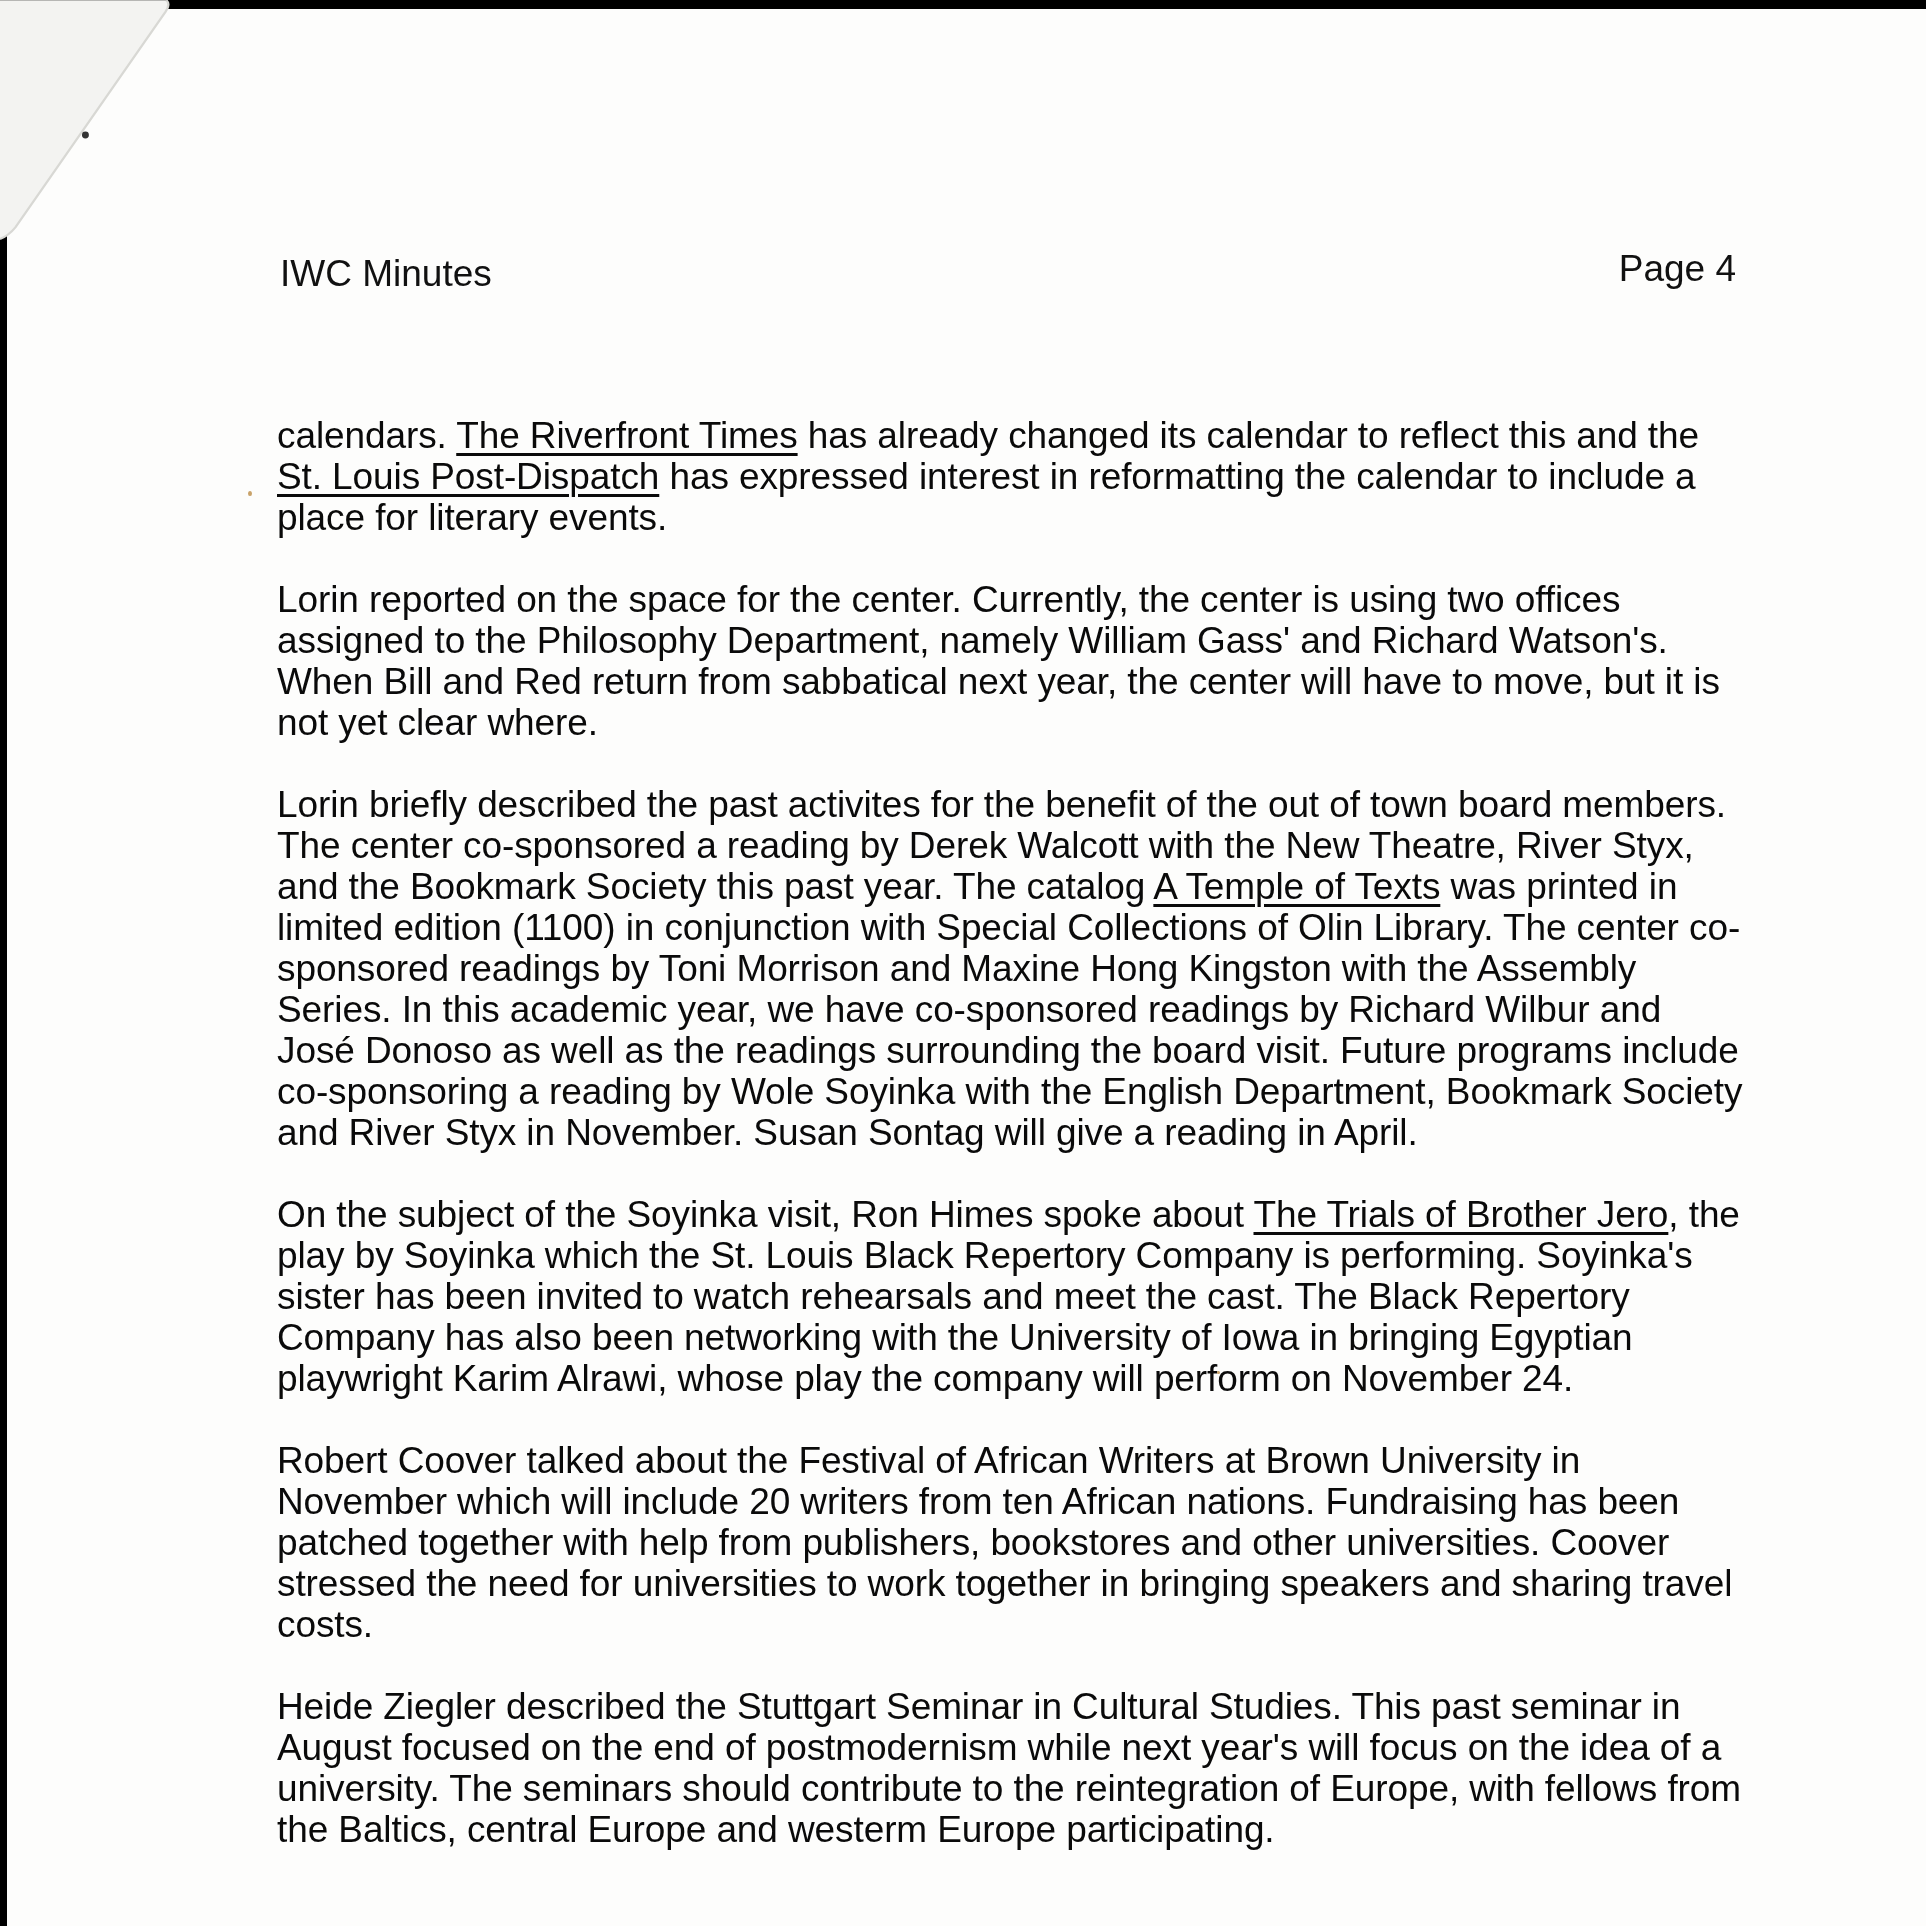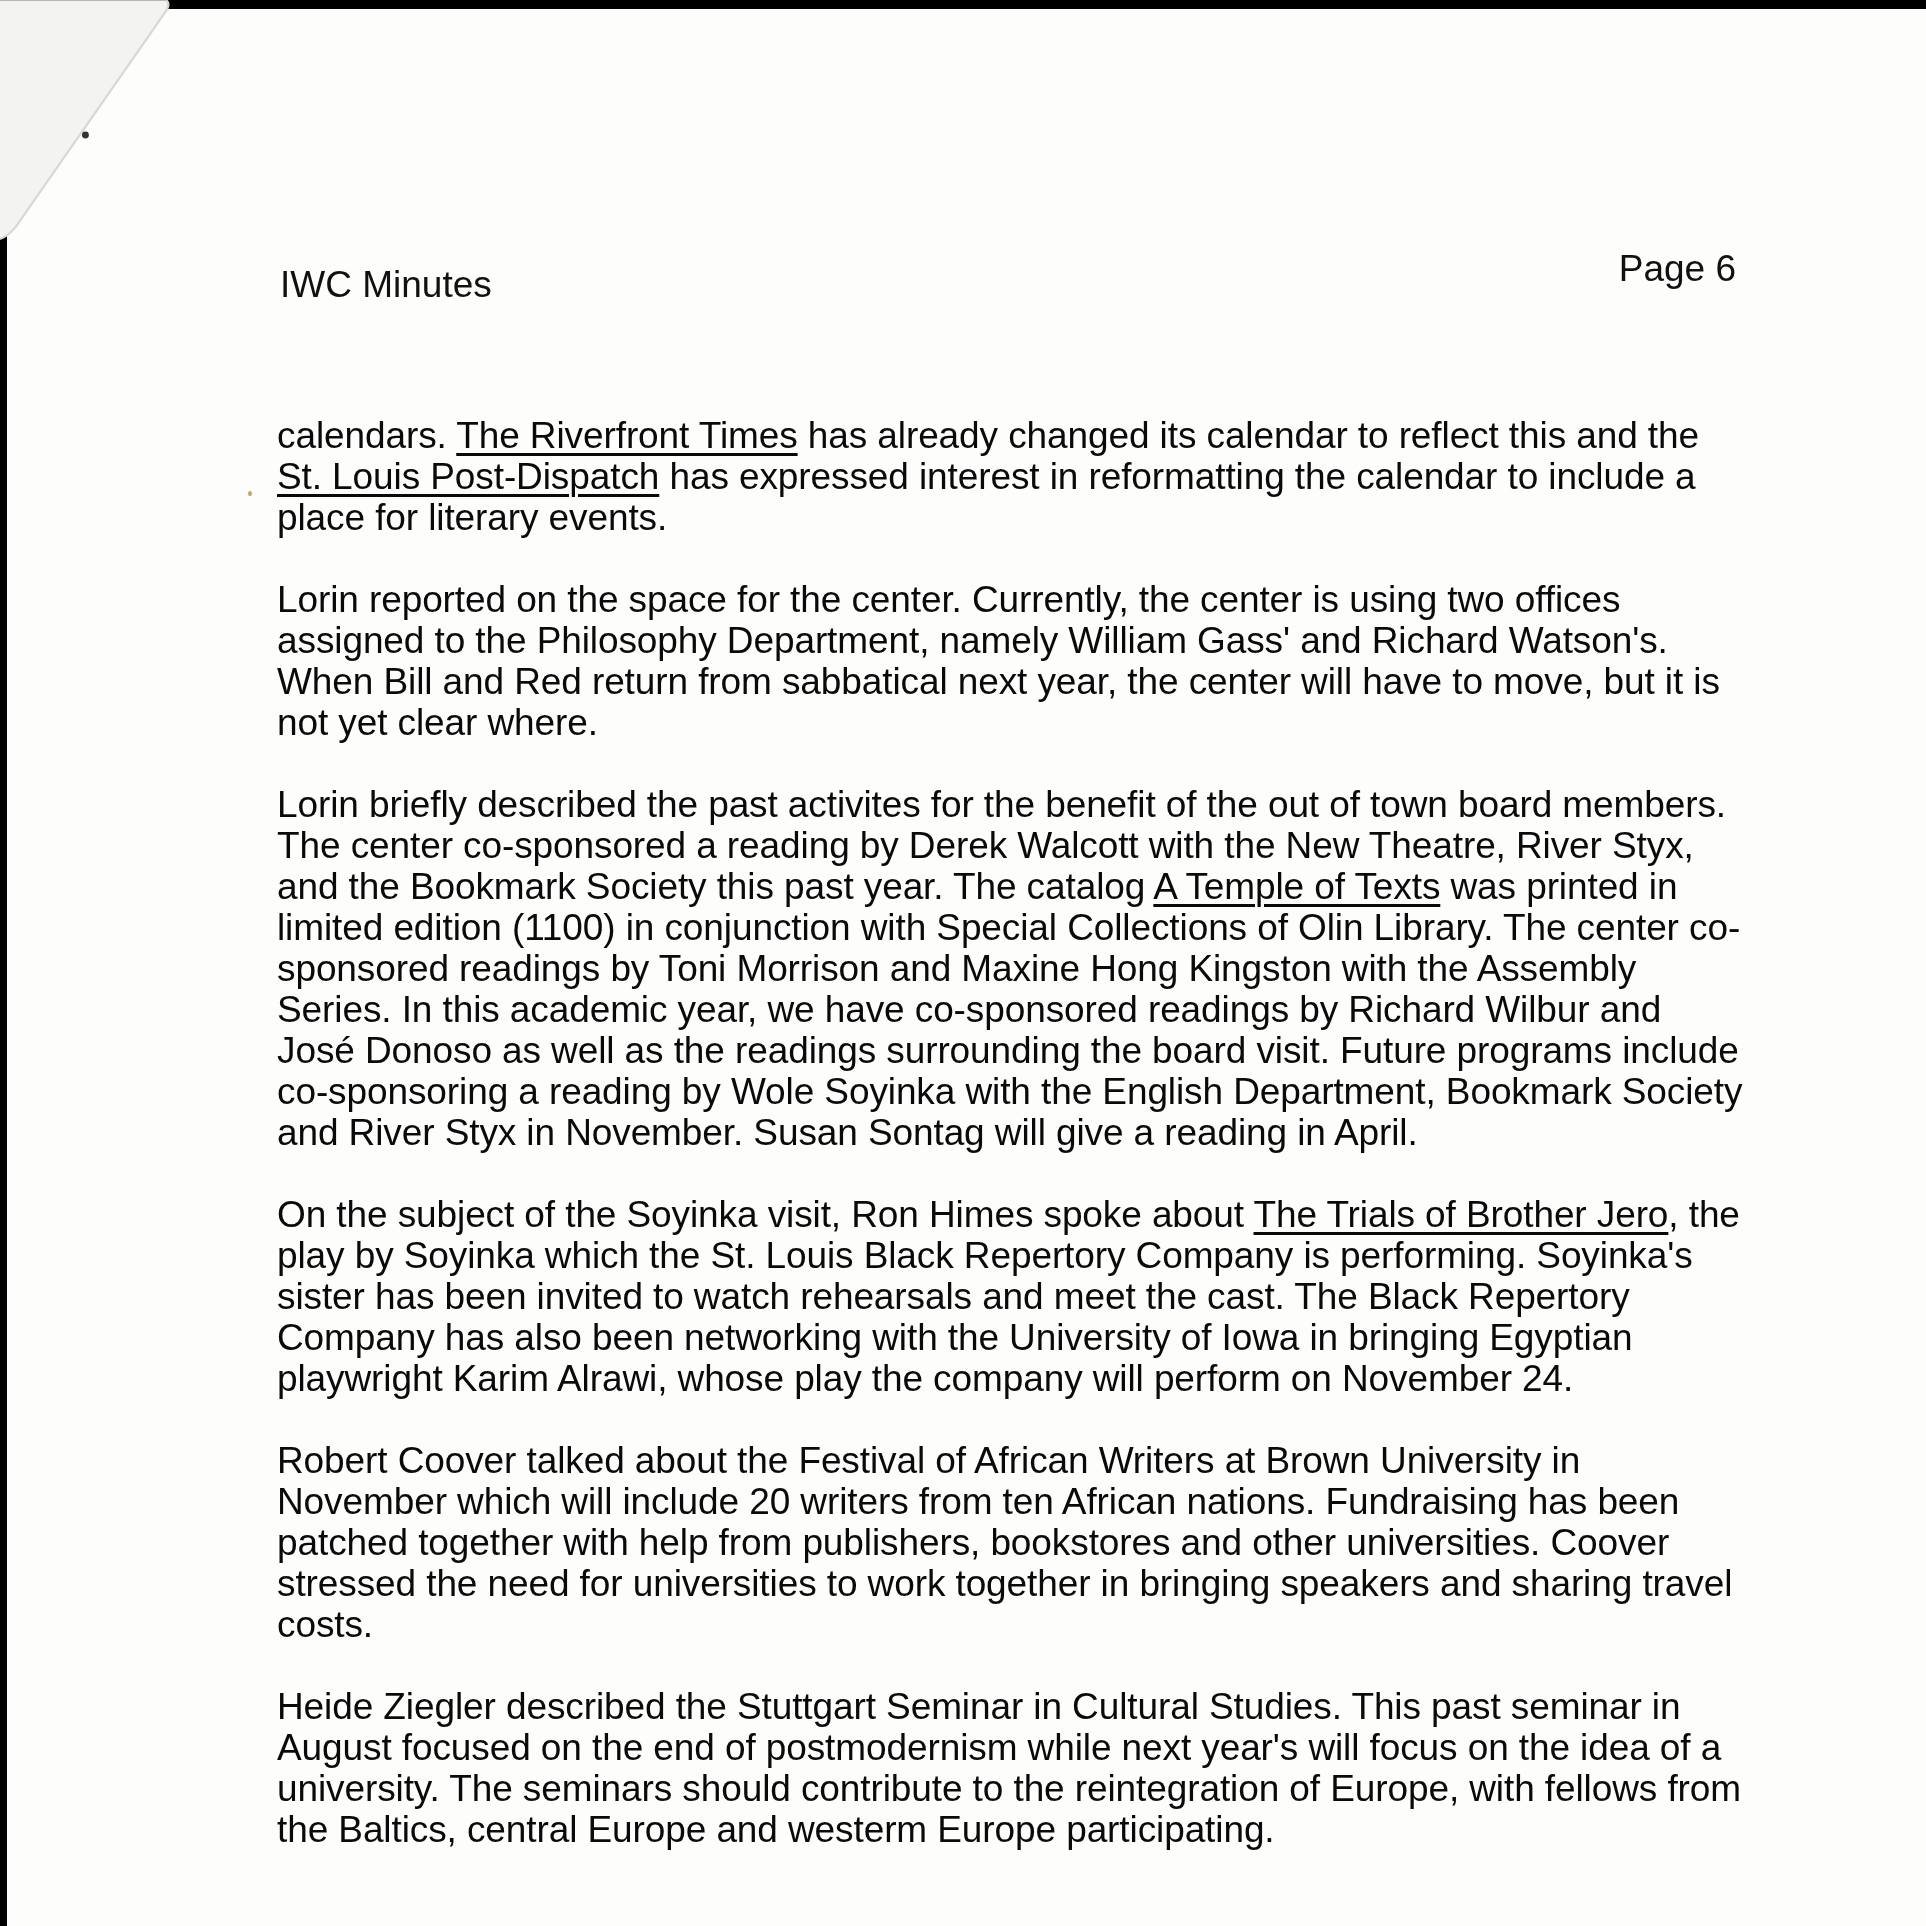--- a/index.html
+++ b/index.html
@@ -43,21 +43,21 @@
       position: absolute;
       left: 273px;
       top: 239px;
       width: 1456px;
       height: 54px;
       font-size: 37px;
       color: #111;
     }
     .header-left {
       position: absolute;
-      left: 0; top: 16px;
+      left: 0; top: 5px;
       white-space: nowrap;
     }
     .header-right {
       position: absolute;
       right: 0; top: 0;
       white-space: nowrap;
     }
     .body-text {
       position: absolute;
       left: 270px;
@@ -86,21 +86,21 @@
   </style>
 </head>
 <body>
 
 <div class="scan-bg"></div>
 
 <div class="page">
 
   <div class="header">
     <span class="header-left">IWC Minutes</span>
-    <span class="header-right">Page 6</span>
+    <span class="header-right">Page 4</span>
   </div>
 
   <div class="body-text">
     <p class="para"><span>calendars. </span><span class="u">The Riverfront Times</span><span> has already changed its calendar to reflect this and the </span><span class="u">St. Louis Post-Dispatch</span><span> has expressed interest in reformatting the calendar to include a place for literary events.</span></p>
     <p class="para"><span>Lorin reported on the space for the center. Currently, the center is using two offices assigned to the Philosophy Department, namely William Gass' and Richard Watson's. When Bill and Red return from sabbatical next year, the center will have to move, but it is not yet clear where.</span></p>
     <p class="para"><span>Lorin briefly described the past activites for the benefit of the out of town board members. The center co-sponsored a reading by Derek Walcott with the New Theatre, River Styx, and the Bookmark Society this past year. The catalog </span><span class="u">A Temple of Texts</span><span> was printed in limited edition (1100) in conjunction with Special Collections of Olin Library. The center co-sponsored readings by Toni Morrison and Maxine Hong Kingston with the Assembly Series. In this academic year, we have co-sponsored readings by Richard Wilbur and José Donoso as well as the readings surrounding the board visit. Future programs include co-sponsoring a reading by Wole Soyinka with the English Department, Bookmark Society and River Styx in November. Susan Sontag will give a reading in April.</span></p>
     <p class="para"><span>On the subject of the Soyinka visit, Ron Himes spoke about </span><span class="u">The Trials of Brother Jero</span><span>, the play by Soyinka which the St. Louis Black Repertory Company is performing. Soyinka's sister has been invited to watch rehearsals and meet the cast. The Black Repertory Company has also been networking with the University of Iowa in bringing Egyptian playwright Karim Alrawi, whose play the company will perform on November 24.</span></p>
     <p class="para"><span>Robert Coover talked about the Festival of African Writers at Brown University in November which will include 20 writers from ten African nations. Fundraising has been patched together with help from publishers, bookstores and other universities. Coover stressed the need for universities to work together in bringing speakers and sharing travel costs.</span></p>
     <p class="para"><span>Heide Ziegler described the Stuttgart Seminar in Cultural Studies. This past seminar in August focused on the end of postmodernism while next year's will focus on the idea of a university. The seminars should contribute to the reintegration of Europe, with fellows from the Baltics, central Europe and westerm Europe participating.</span></p>
 

